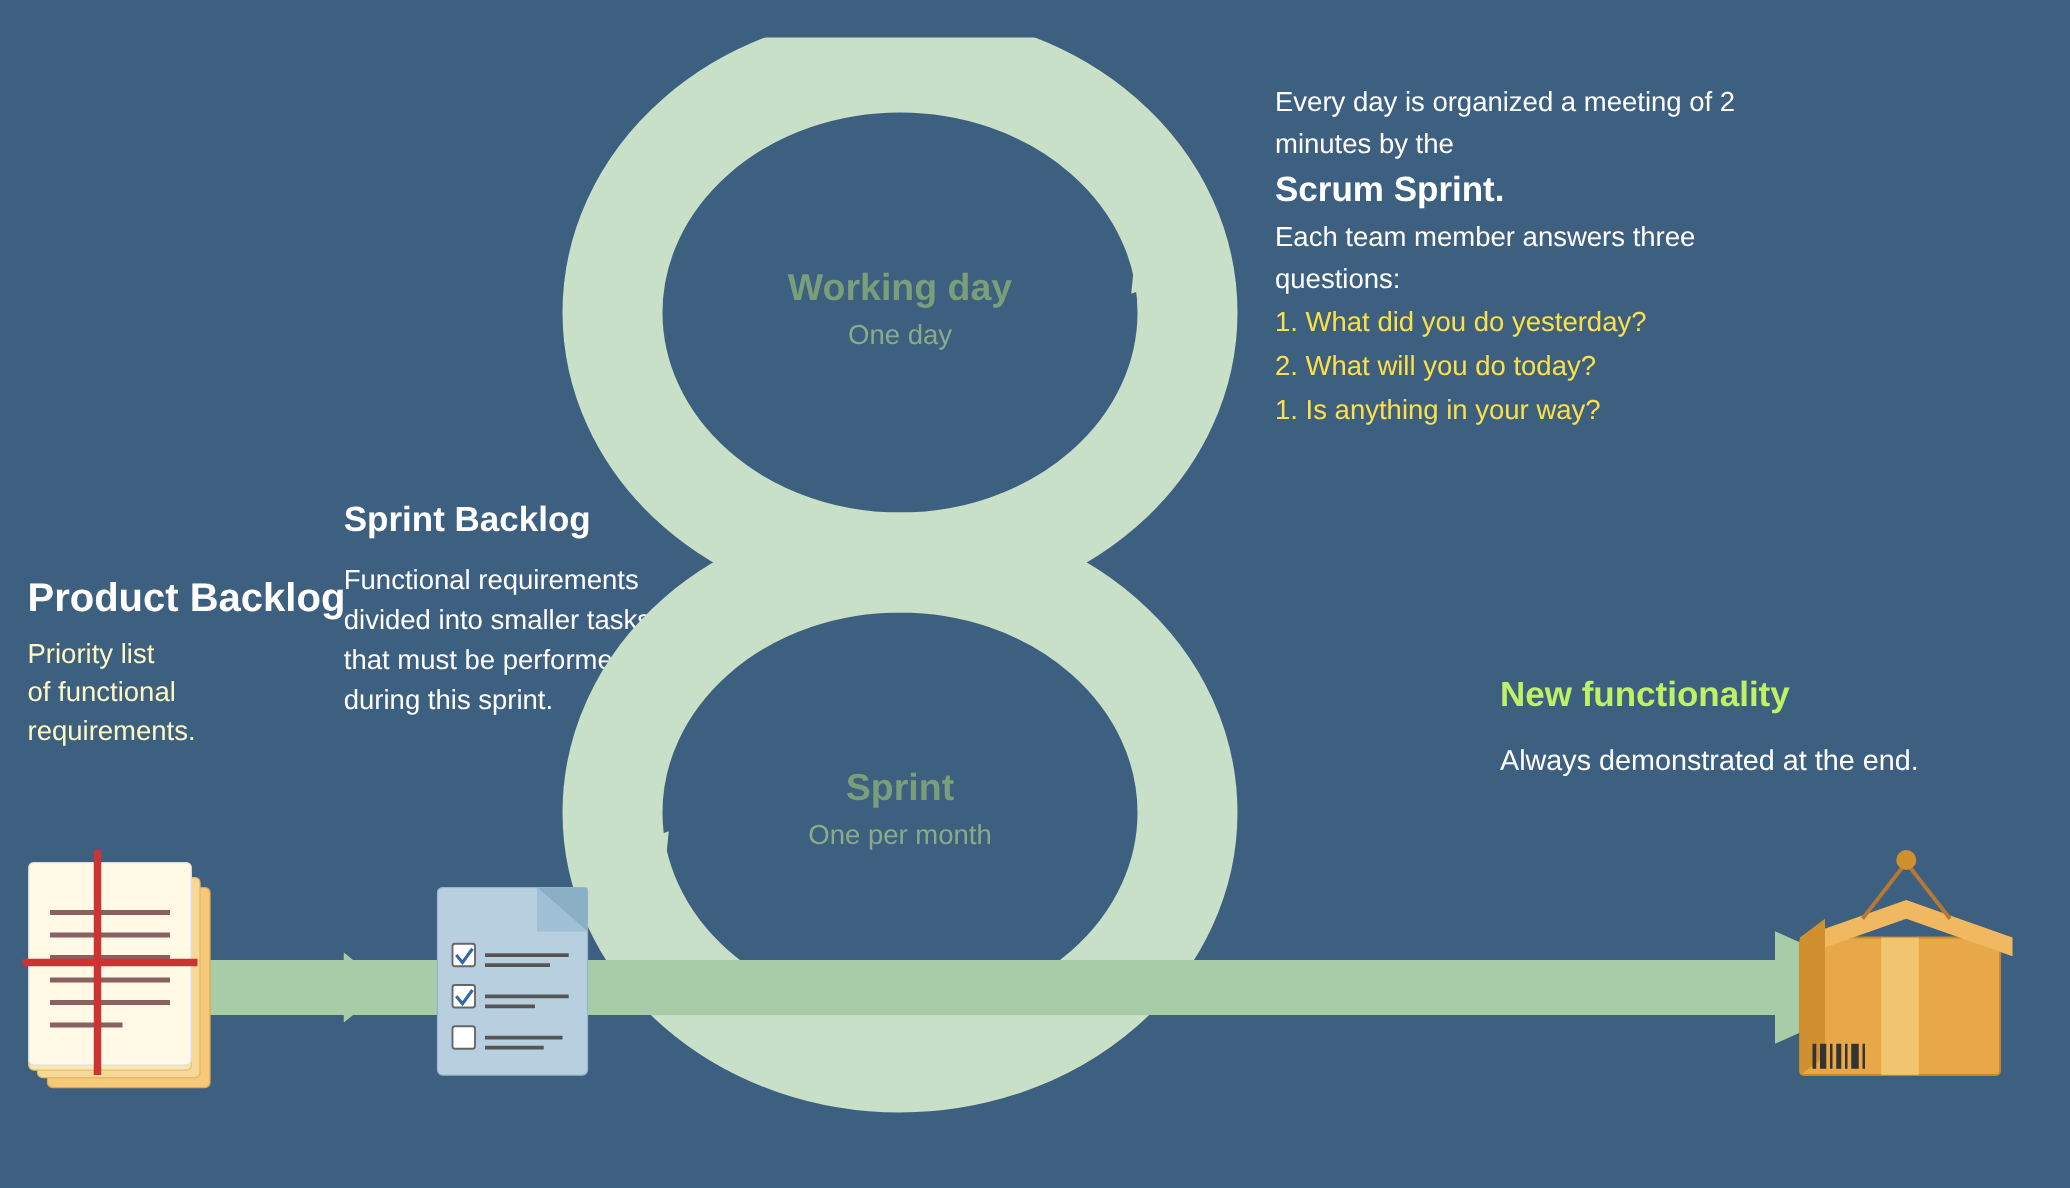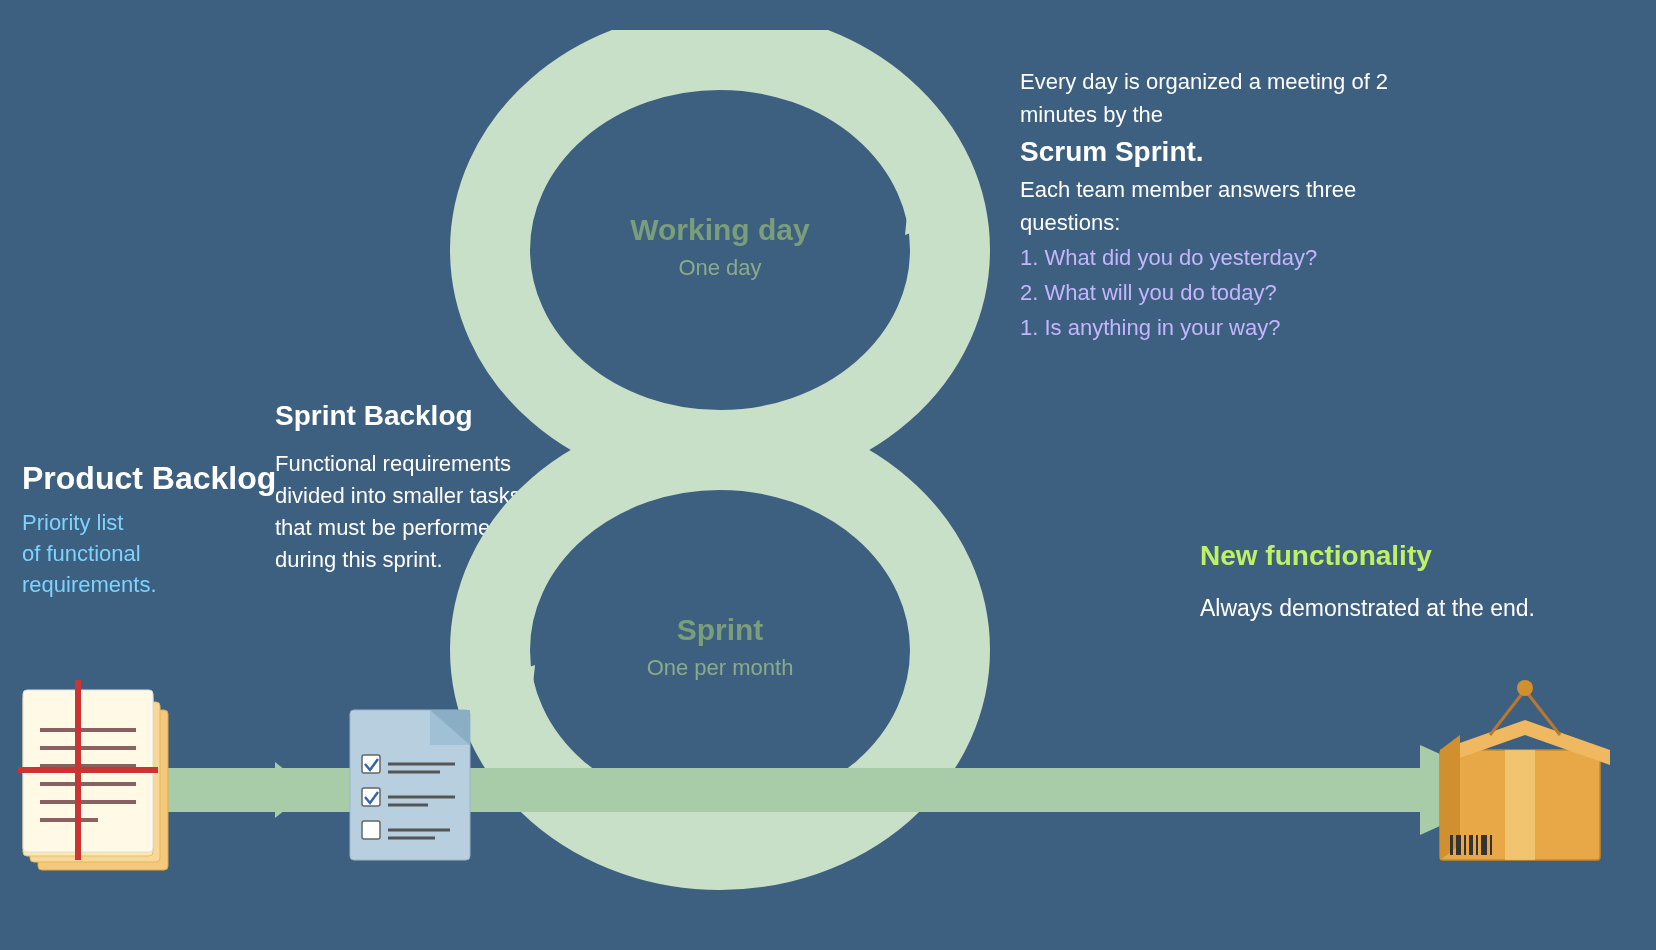--- a/index.html
+++ b/index.html
@@ -25,21 +25,21 @@
       top: 460px;
       color: white;
       font-size: 32px;
       font-weight: bold;
     }
 
     .product-backlog-desc {
       position: absolute;
       left: 22px;
       top: 508px;
-      color: #7dd3fc;
+      color: #fef9c3;
       font-size: 22px;
       line-height: 1.4;
     }
 
     .sprint-backlog-title {
       position: absolute;
       left: 275px;
       top: 400px;
       color: white;
       font-size: 28px;
@@ -69,21 +69,21 @@
 
     .daily-scrum-text .scrum-master {
       font-size: 28px;
       font-weight: bold;
     }
 
     .daily-scrum-questions {
       position: absolute;
       left: 1020px;
       top: 240px;
-      color: #c4b5fd;
+      color: #fde047;
       font-size: 22px;
       line-height: 1.6;
     }
 
     .new-functionality-title {
       position: absolute;
       left: 1200px;
       top: 540px;
       color: #bef264;
       font-size: 28px;

